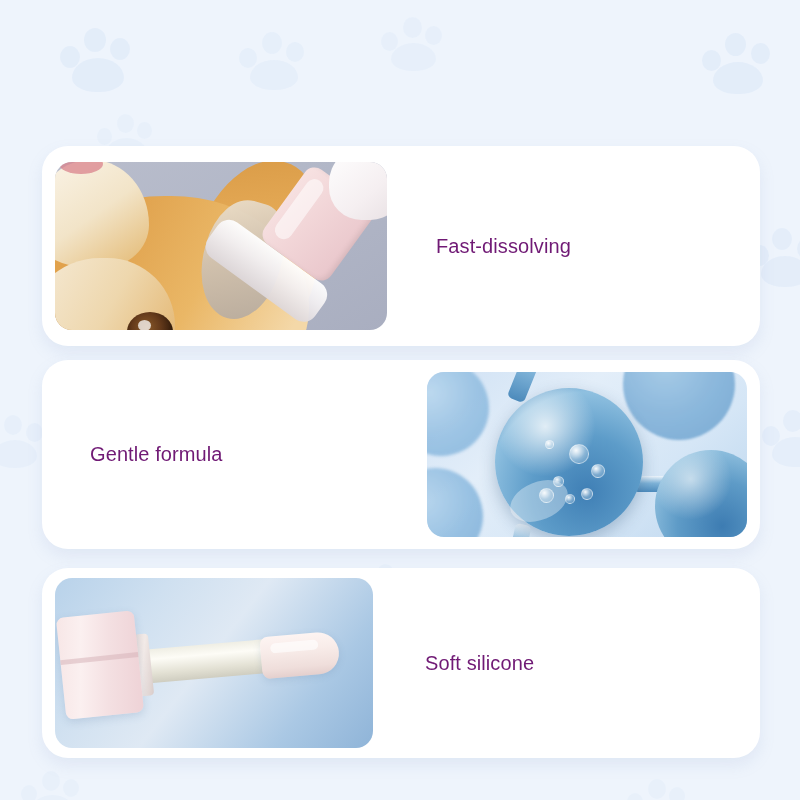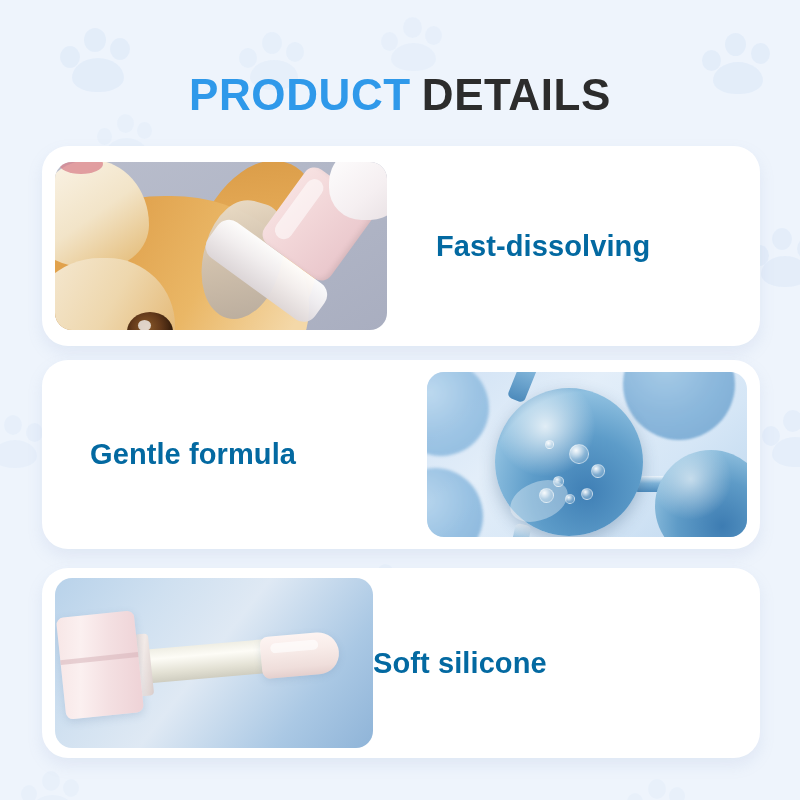--- a/index.html
+++ b/index.html
@@ -81,29 +81,29 @@
     border-radius: 17px;
     overflow: hidden;
     flex: none;
   }
   #card-1 .card-media { width: 332px; height: 168px; margin-left: 13px; }
   #card-2 .card-media { width: 320px; height: 165px; margin-left: 0; }
   #card-3 .card-media { width: 318px; height: 170px; margin-left: 13px; }
 
   .card-text {
     flex: 1;
-    font-size: 29px;
-    font-weight: 700;
-    color: #0369a1;
+    font-size: 20px;
+    font-weight: 400;
+    color: #701a75;
     line-height: 1.45;
     letter-spacing: 0.1px;
   }
   #card-1 .card-text { padding-left: 49px; }
   #card-2 .card-text { padding-left: 48px; padding-right: 10px; }
-  #card-3 .card-text { }
+  #card-3 .card-text { padding-left: 52px; }
 
   .card-reverse { flex-direction: row-reverse; }
   .card-reverse .card-media { margin-right: 13px; }
 
   
   
   
   .m-dog {
     background: linear-gradient(150deg, #b9bdcc 0%, #b3b8c8 40%, #a9aec0 100%);
   }
@@ -439,23 +439,20 @@
     </div>
 
     <div class="paw" style="left:626px; top:770px; width:64px; height:64px; opacity:.3;">
       <div class="toe" style="left:1px; top:23px; width:16px; height:18px;"></div>
       <div class="toe" style="left:22px; top:9px; width:18px; height:20px;"></div>
       <div class="toe" style="left:43px; top:17px; width:16px; height:18px;"></div>
 
     </div>
   </div>
 
-  <h1 id="heading">
-    <span class="blue">PRODUCT</span><span class="sp"></span><span class="dark">DETAILS</span>
-  </h1>
 
   <div class="card" id="card-1">
     <div class="card-media m-dog">
       <div class="dog-ear-r"></div>
       <div class="dog-head"></div>
       <div class="dog-ear-l"></div>
       <div class="dog-cheek"></div>
       <div class="dog-furtuft"></div>
       <div class="dog-eye"></div>
       <div class="dropper-body"></div>

